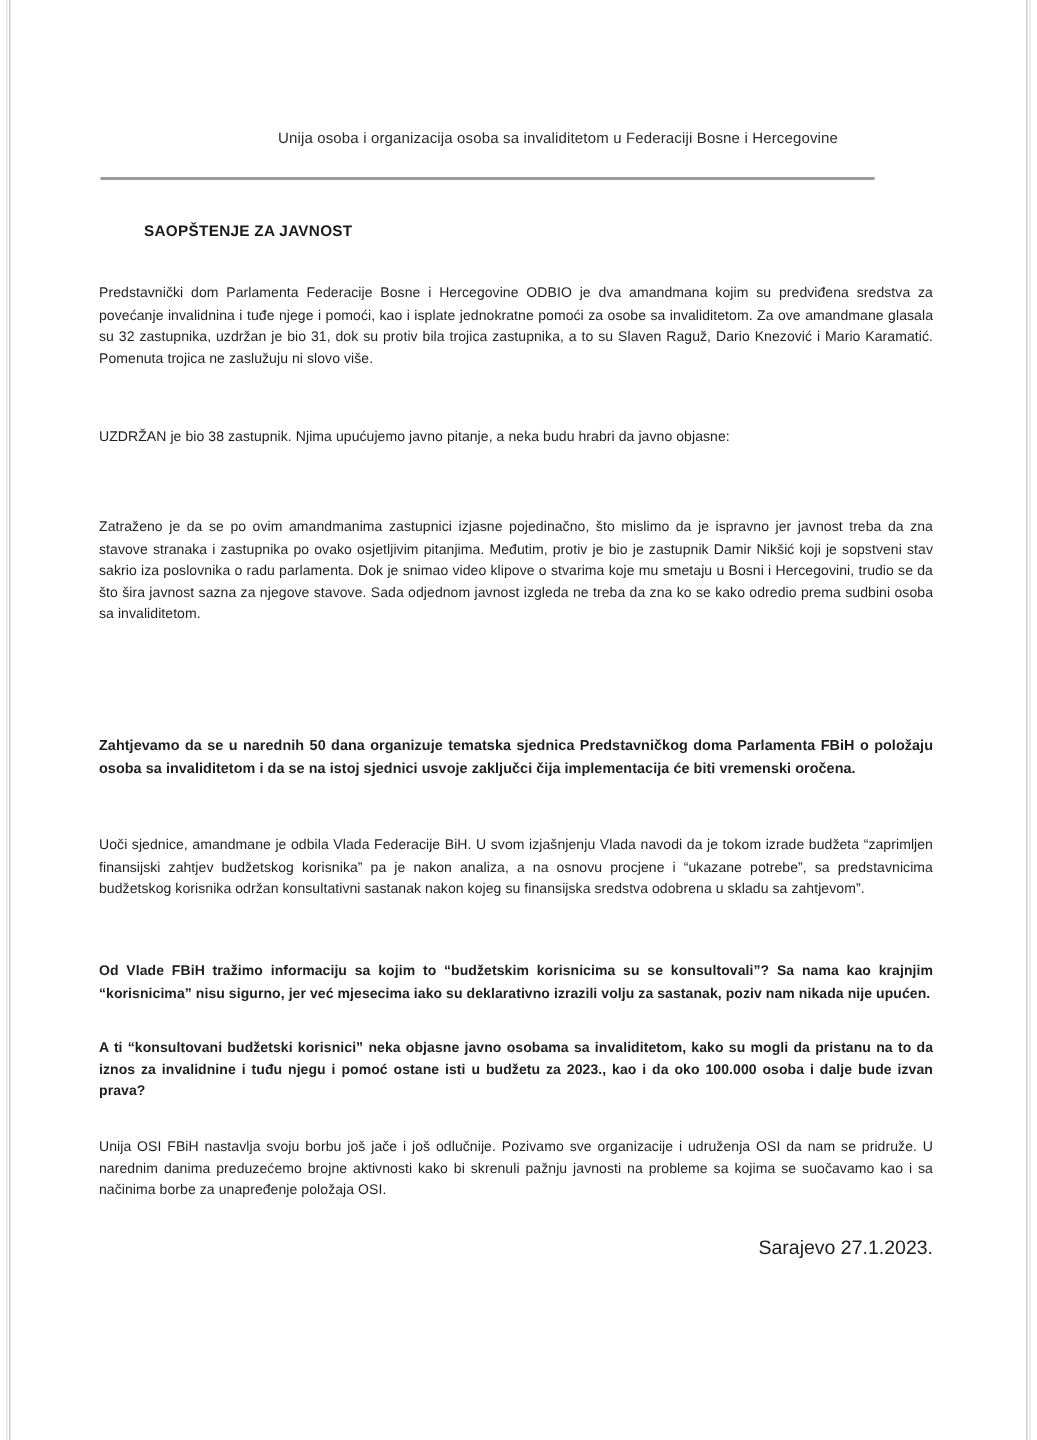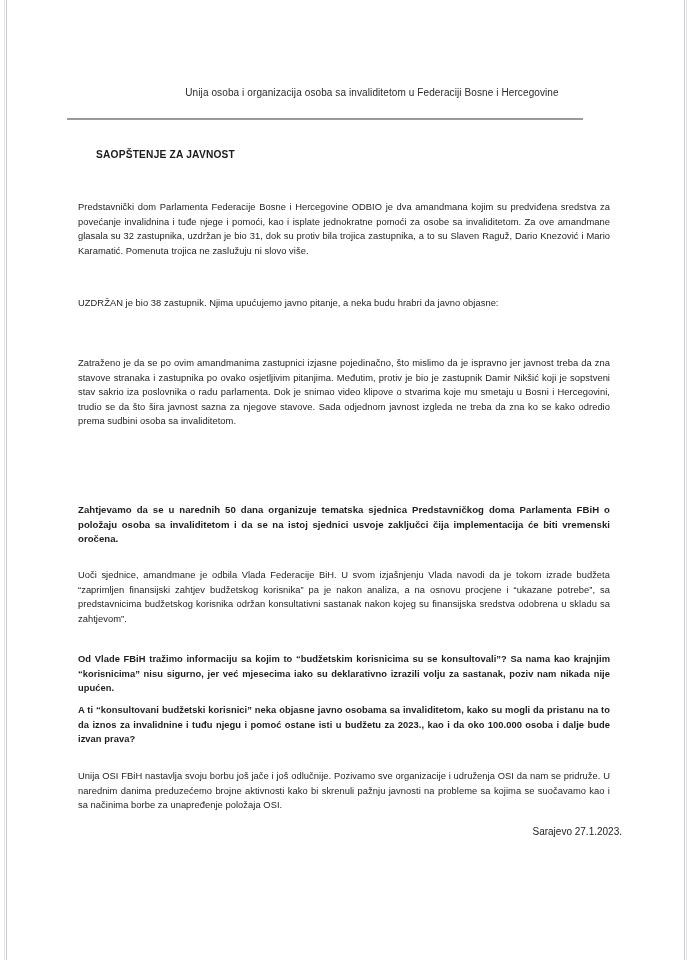--- a/index.html
+++ b/index.html
@@ -83,21 +83,21 @@
 
   
   .body-block {
     position: absolute;
     left: 0;
     width: 556px;
     color: #1e1e1e;
   }
 
   p.para {
-    margin: 12px;
+    margin: 0;
     font-size: 9.35px;
     line-height: 14.55px;
     text-align: justify;
     color: #1e1e1e;
     letter-spacing: 0.005em;
   }
 
   p.para.bold {
     font-weight: bold;
   }
@@ -115,21 +115,21 @@
     font-family: "Liberation Sans", sans-serif;
     font-weight: normal;
     font-size: 9.5px;
   }
 
   .signature {
     position: absolute;
     left: 0;
     width: 556px;
     text-align: right;
-    font-size: 10px;
+    font-size: 13px;
     line-height: 14px;
     color: #1e1e1e;
     padding-right: 4px;
   }
 
   
   .b1 { top: 188px; }
   .b2 { top: 284px; }
   .b3 { top: 302px; }
   .b4 { top: 344px; }

